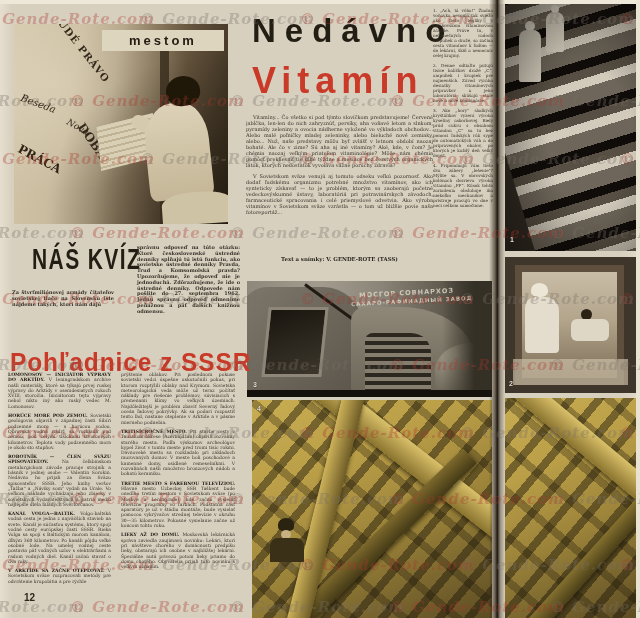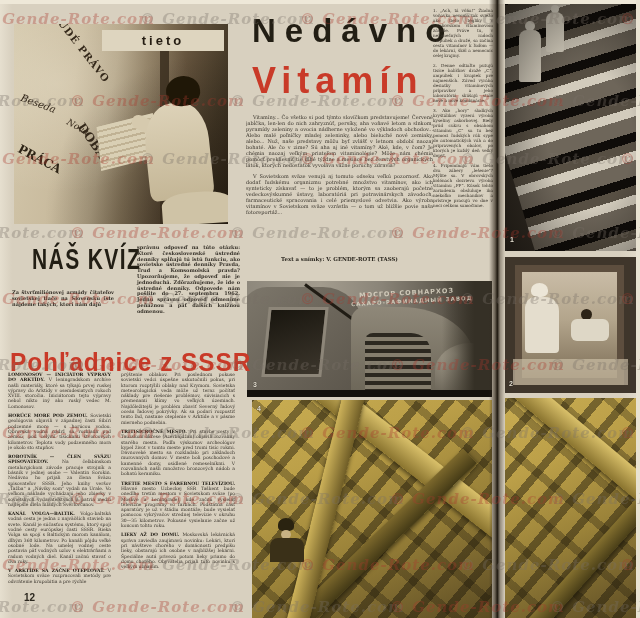--- a/index.html
+++ b/index.html
@@ -116,21 +116,21 @@
 </head>
 <body>
 
 <div id="scan">
   <div class="abs top-strip"></div>
   <div class="abs right-strip"></div>
   <div class="abs gutter"></div>
 
   <div class="photo kiosk">
     <div class="k-shade"></div>
-    <div class="k-sign">tieto</div>
+    <div class="k-sign">mestom</div>
     <div class="k-frame"></div>
     <span class="k-word" style="left:24px;top:18px;transform:rotate(52deg);font-weight:bold;font-size:10px;letter-spacing:1px;">RUDÉ PRÁVO</span>
     <span class="k-word" style="left:6px;top:74px;transform:rotate(20deg);font-style:italic;font-size:10px;">Beseda</span>
     <span class="k-word" style="left:52px;top:98px;transform:rotate(30deg);font-style:italic;font-size:9px;">Nová</span>
     <span class="k-word" style="left:58px;top:110px;transform:rotate(55deg);font-weight:bold;font-size:12px;">DOBA</span>
     <span class="k-word" style="left:2px;top:128px;transform:rotate(28deg);font-weight:bold;font-size:12px;color:#2e2416;">PRÁCA</span>
     <div class="k-paper"></div>
     <div class="k-arm"></div>
     <div class="k-body"></div>
     <div class="k-head"></div>

